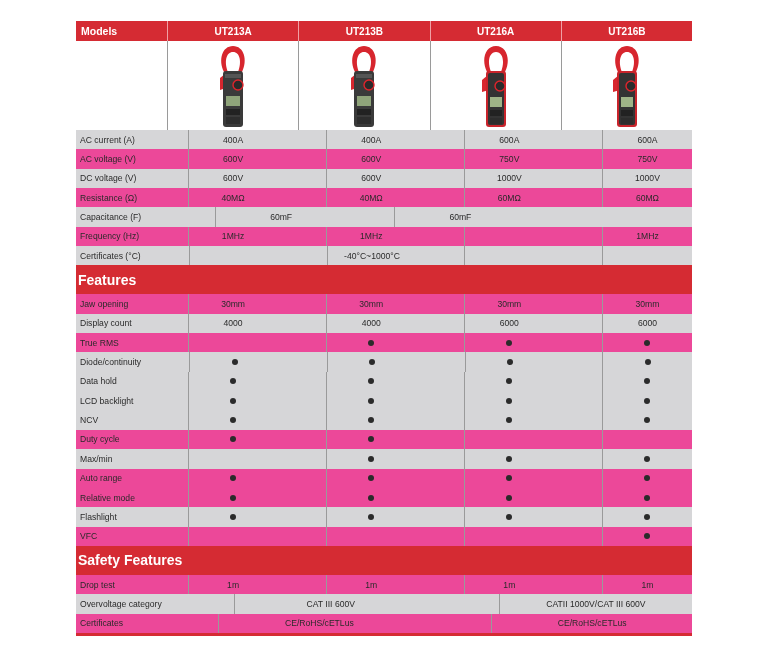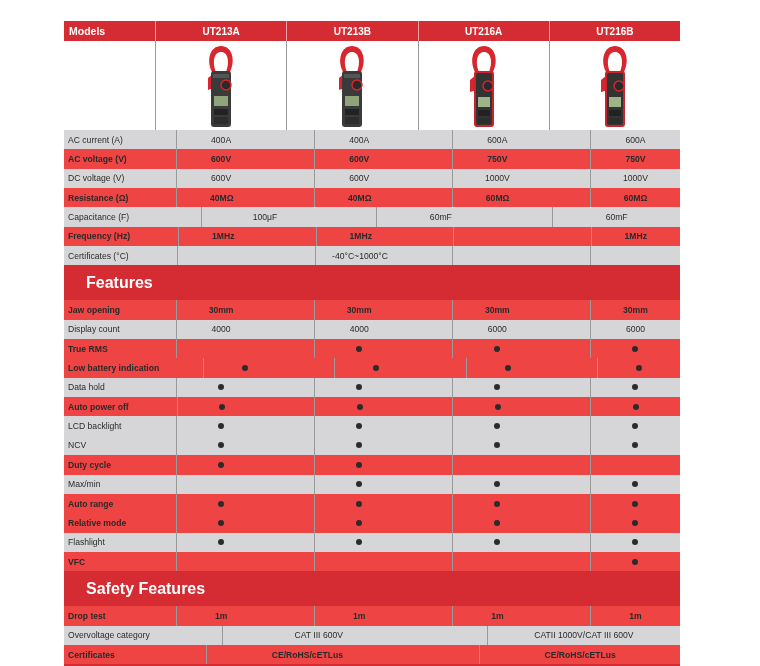--- a/index.html
+++ b/index.html
@@ -1,33 +1,33 @@
 <!DOCTYPE html>
 <html><head>
 <meta charset="utf-8">
 <style>
   html, body { margin: 0; padding: 0; background: #ffffff; }
   body { width: 760px; height: 666px; position: relative; overflow: hidden;
          font-family: "Liberation Sans", "DejaVu Sans", sans-serif; }
-  .table { position: absolute; left: 64px; top: 21px; width: 616px; }
+  .table { position: absolute; left: 76px; top: 21px; width: 616px; }
   .row { display: flex; height: 19.35px; align-items: center; position: relative; gap: 48px; }
   .row.gray { background: #d6d6d8; }
-  .row.white { background: #ef4444; font-weight: bold; }
+  .row.white { background: #ec4899; }
   .cell { height: 100%; display: flex; align-items: center; justify-content: center;
           font-size: 8.6px; color: #2a2a2a; box-sizing: border-box; }
   .cell.label { width: 91px; justify-content: flex-start; padding-left: 4px; white-space: nowrap; overflow: visible; }
   .cell.val { width: 131.25px; border-left: 1px solid #9a9a9a; }
   .cell.val.span2 { width: 262.5px; margin-left: 24px; }
   .dot { width: 6px; height: 6px; border-radius: 50%; background: #2b2b2b; display: inline-block; }
   .hdr { display: flex; height: 20px; background: #d52b33; color: #fff; font-weight: bold; }
   .hdr .cell { color: #fff; font-size: 10px; font-weight: bold; }
   .hdr .cell.val { border-left: 1px solid #f0a0a4; }
   .hdr .cell.label { padding-left: 5px; font-size: 10.5px; }
-  .section { height: 35px; background: #d52b33; color: #fff; font-weight: bold;
-             font-size: 16px; display: flex; align-items: center; padding-left: 22px; box-sizing: border-box; }
+  .section { height: 29px; background: #d52b33; color: #fff; font-weight: bold;
+             font-size: 14px; display: flex; align-items: center; padding-left: 2px; box-sizing: border-box; }
   .imgrow { display: flex; height: 89px; background: #fff; }
   .imgrow .cell.val { align-items: flex-end; padding-bottom: 2px; }
   .bottomline { height: 3px; background: #d52b33; margin-top: 0px; }
   svg { display: block; }
 </style>
 </head>
 <body>
 
 <div class="table">
 
@@ -114,21 +114,20 @@
   </div>
   <div class="row white">
     <div class="cell label">Resistance (Ω)</div>
     <div class="cell val">40MΩ</div>
     <div class="cell val">40MΩ</div>
     <div class="cell val">60MΩ</div>
     <div class="cell val">60MΩ</div>
   </div>
   <div class="row gray">
     <div class="cell label">Capacitance (F)</div>
-    <div class="cell val">100μF</div>
     <div class="cell val">60mF</div>
     <div class="cell val">60mF</div>
   </div>
   <div class="row white">
     <div class="cell label">Frequency (Hz)</div>
     <div class="cell val">1MHz</div>
     <div class="cell val">1MHz</div>
     <div class="cell val"></div>
     <div class="cell val">1MHz</div>
   </div>
@@ -162,52 +161,37 @@
     <div class="cell val">
         <span class="dot"></span>
       </div>
     <div class="cell val">
         <span class="dot"></span>
       </div>
     <div class="cell val">
         <span class="dot"></span>
       </div>
   </div>
-  <div class="row white">
-    <div class="cell label">Low battery indication</div>
+  <div class="row gray">
+    <div class="cell label">Diode/continuity</div>
     <div class="cell val">
         <span class="dot"></span>
       </div>
     <div class="cell val">
         <span class="dot"></span>
       </div>
     <div class="cell val">
         <span class="dot"></span>
       </div>
     <div class="cell val">
         <span class="dot"></span>
       </div>
   </div>
   <div class="row gray">
     <div class="cell label">Data hold</div>
-    <div class="cell val">
-        <span class="dot"></span>
-      </div>
-    <div class="cell val">
-        <span class="dot"></span>
-      </div>
-    <div class="cell val">
-        <span class="dot"></span>
-      </div>
-    <div class="cell val">
-        <span class="dot"></span>
-      </div>
-  </div>
-  <div class="row white">
-    <div class="cell label">Auto power off</div>
     <div class="cell val">
         <span class="dot"></span>
       </div>
     <div class="cell val">
         <span class="dot"></span>
       </div>
     <div class="cell val">
         <span class="dot"></span>
       </div>
     <div class="cell val">

